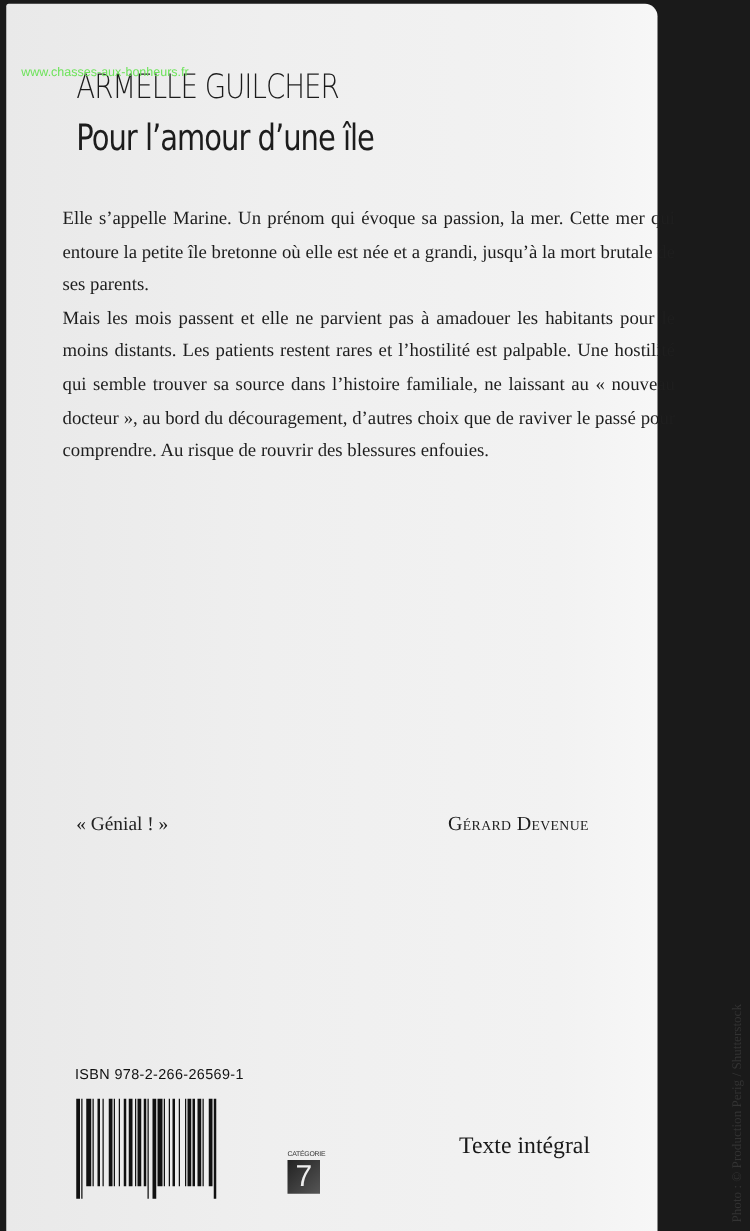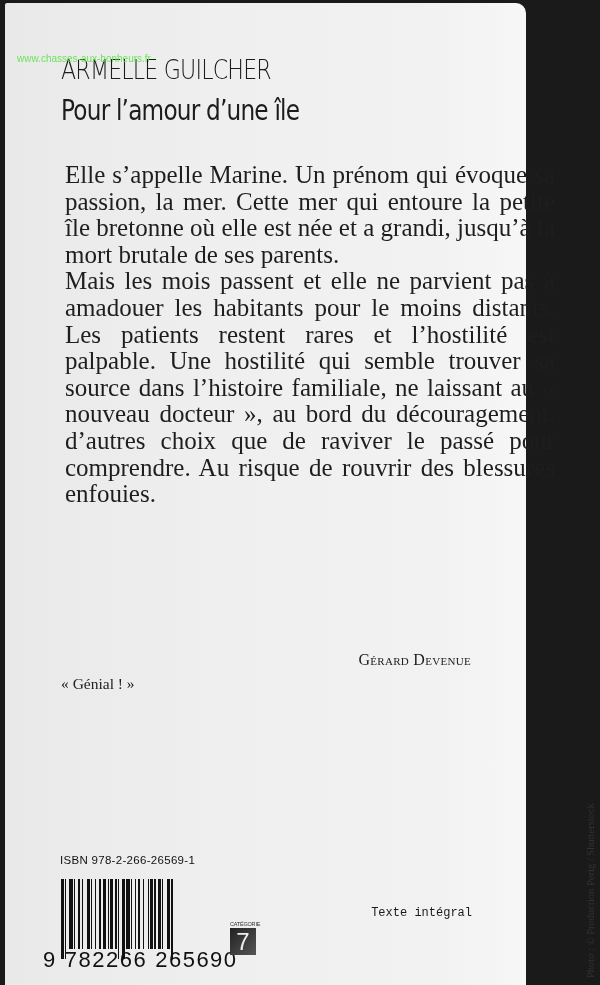--- a/index.html
+++ b/index.html
@@ -46,32 +46,32 @@
       font-size: 29px;
       color: #1c1c1c;
       letter-spacing: -1px;
       transform: scaleX(0.80);
       transform-origin: left top;
       line-height: 34px;
       white-space: nowrap;
     }
     .blurb {
       position: absolute;
-      left: 60px; top: 159px;
+      left: 45px; top: 159px;
       width: 490px;
       font-family: "Liberation Serif", serif;
-      font-size: 25px;
+      font-size: 15px;
       line-height: 26.6px;
       color: #1e1e1e;
       text-align: justify;
     }
     .blurb p { margin: 0; }
     .quote {
       position: absolute;
-      left: 56px; top: 672px;
+      left: 56px; top: 648px;
       font-size: 15.5px;
       color: #222;
       text-align: center;
     }
     .critic {
       position: absolute;
       right: 55px; top: 648px;
       font-size: 16px;
       color: #1c1c1c;
       font-variant: small-caps;
@@ -131,23 +131,22 @@
       background: linear-gradient(135deg, #222 0%, #555 100%);
       color: #eee;
       font-family: "Liberation Sans", sans-serif;
       font-size: 24px;
       line-height: 27px;
       height: 27px;
     }
     .texte {
       position: absolute;
       right: 54px; top: 903px;
-      font-size: 12px;
+      font-size: 19px;
       color: #1a1a1a;
-      font-family: Liberation Mono, monospace;
     }
     .website {
       position: absolute;
       right: 54px; top: 927px;
       font-size: 18.5px;
       color: #1a1a1a;
       letter-spacing: 0.3px;
     }
   </style>
 </head>
@@ -222,23 +221,20 @@
       <span style="width: 2.6px; height: 70px; background: transparent;"></span>
       <span style="width: 2.6px; height: 70px;"></span>
       <span style="width: 1.3px; height: 70px; background: transparent;"></span>
       <span style="width: 1.3px; height: 70px;"></span>
       <span style="width: 3.9px; height: 70px; background: transparent;"></span>
       <span style="width: 2.6px; height: 70px;"></span>
       <span style="width: 1.3px; height: 80px; background: transparent;"></span>
       <span style="width: 1.3px; height: 80px;"></span>
       <span style="width: 1.3px; height: 80px; background: transparent;"></span>
     </div>
-  <div class="barcode-digits">
-    <span class="first">9</span><span>782266</span><span class="mid">265690</span>
-  </div>
 
   <div class="category">
     <span class="lbl">CATÉGORIE</span>
     <span class="num">7</span>
   </div>
 
   <div class="texte">Texte intégral</div>
 </div>
 
 </body></html>

